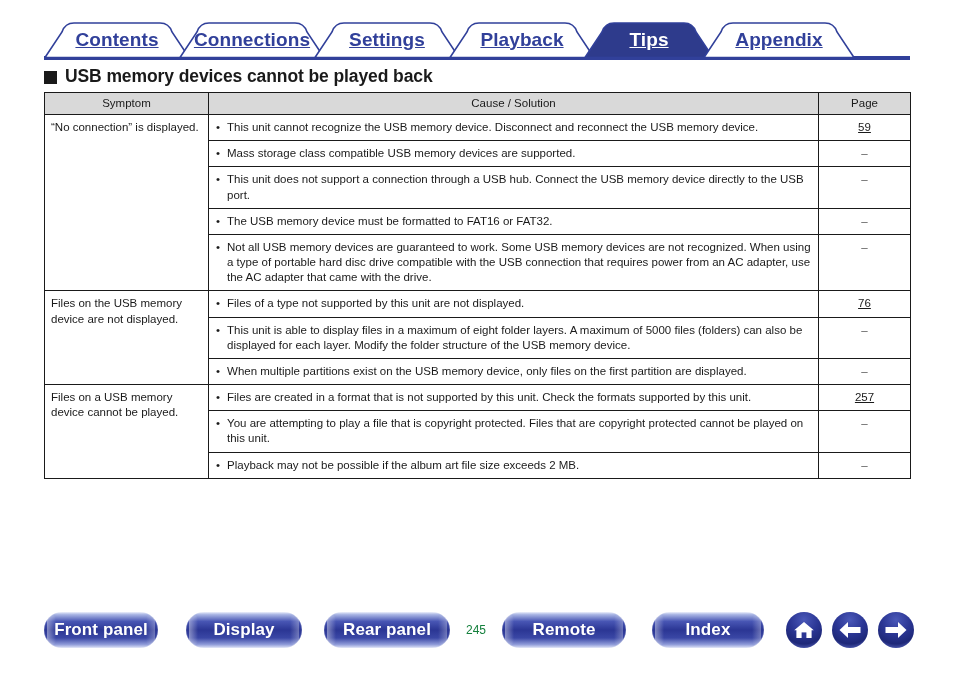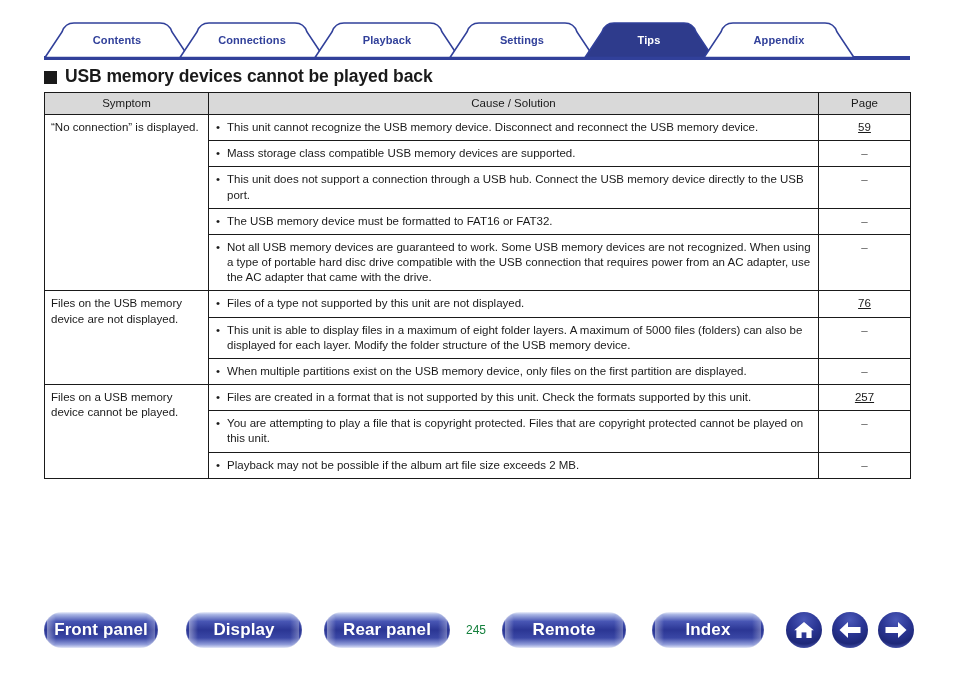--- a/index.html
+++ b/index.html
@@ -50,26 +50,27 @@
     box-sizing: border-box;
   }
   .tab-shape {
     position: absolute;
     left: 0; top: 0; right: 0; bottom: 0;
   }
   .tab-shape svg { display: block; width: 100%; height: 100%; }
   .tab-label {
     position: relative;
     z-index: 2;
-    font-size: 11px;
+    font-size: 19px;
     font-weight: bold;
     color: #31409a;
     letter-spacing: 0.1px;
     white-space: nowrap;
     padding-bottom: 1px;
+    text-decoration: underline;
   }
   .tab.active .tab-label { color: #ffffff; }
 
   
   .heading {
     position: absolute;
     left: 44px;
     top: 66px;
     display: flex;
     align-items: center;
@@ -271,29 +272,29 @@
           </svg>
         </div>
         <div class="tab-label">Connections</div>
       </div>
       <div class="tab" style="width: 146px; margin-left: -11px;">
         <div class="tab-shape">
           <svg viewBox="0 0 146 36" preserveAspectRatio="none">
             <path d="M1,35.5 L18,10 Q21,1 30,1 L116,1 Q125,1 128,10 L145,35.5 Z" fill="#ffffff" stroke="#31409a" stroke-width="1.6"></path>
           </svg>
         </div>
-        <div class="tab-label">Playback</div>
+        <div class="tab-label">Settings</div>
       </div>
       <div class="tab" style="width: 146px; margin-left: -11px;">
         <div class="tab-shape">
           <svg viewBox="0 0 146 36" preserveAspectRatio="none">
             <path d="M1,35.5 L18,10 Q21,1 30,1 L116,1 Q125,1 128,10 L145,35.5 Z" fill="#ffffff" stroke="#31409a" stroke-width="1.6"></path>
           </svg>
         </div>
-        <div class="tab-label">Settings</div>
+        <div class="tab-label">Playback</div>
       </div>
       <div class="tab active" style="width: 130px; margin-left: -11px;">
         <div class="tab-shape">
           <svg viewBox="0 0 130 36" preserveAspectRatio="none">
             <path d="M1,35.5 L18,10 Q21,1 30,1 L100,1 Q109,1 112,10 L129,35.5 Z" fill="#2e3b8c" stroke="#31409a" stroke-width="1.6"></path>
           </svg>
         </div>
         <div class="tab-label">Tips</div>
       </div>
       <div class="tab" style="width: 152px; margin-left: -11px;">

